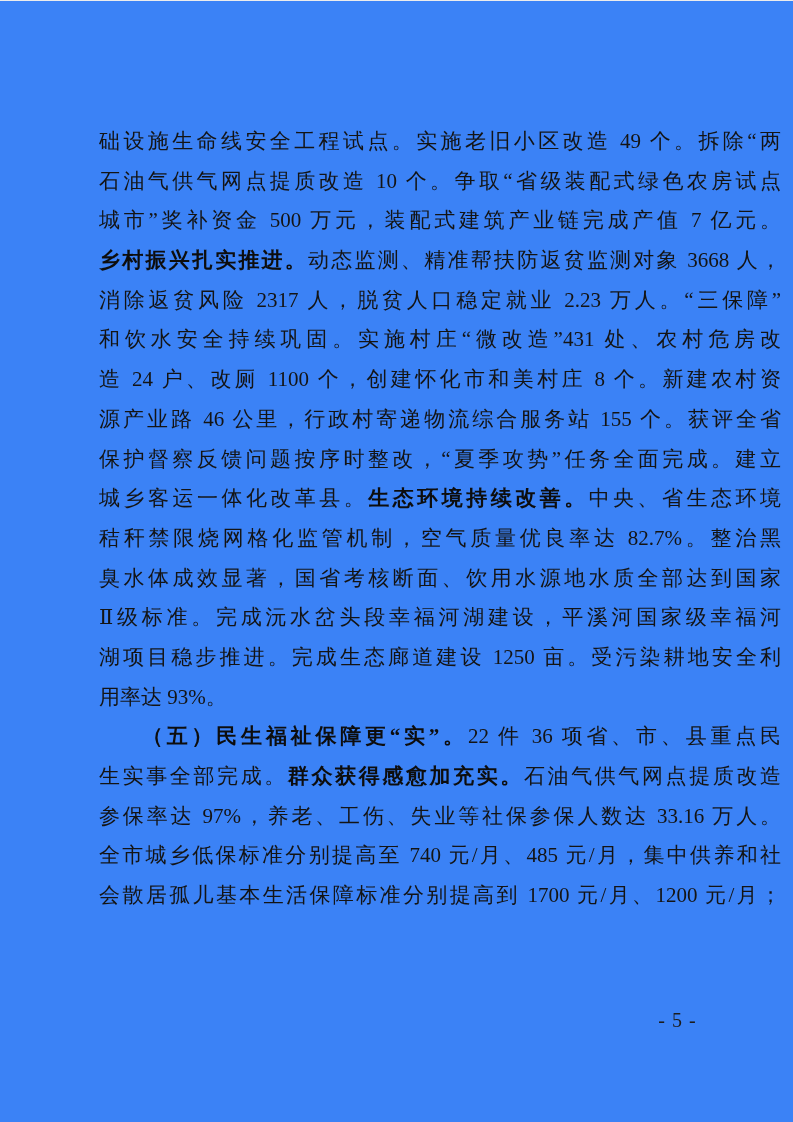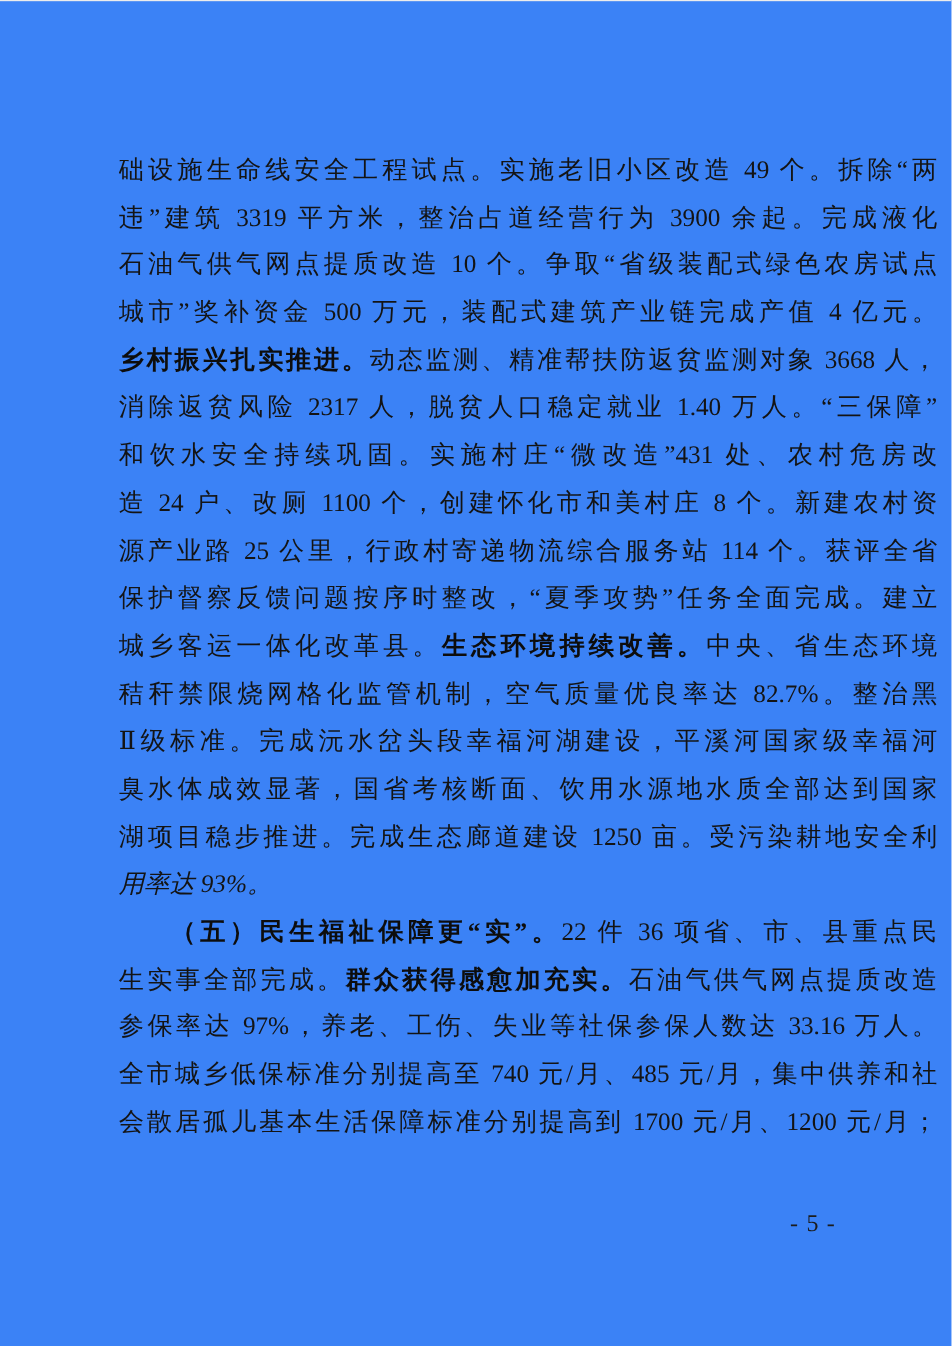--- a/index.html
+++ b/index.html
@@ -28,21 +28,20 @@
     height: 39.7px;
     line-height: 39.7px;
     text-align: justify;
     text-align-last: justify;
     overflow: hidden;
     white-space: nowrap;
   }
   .line.no-justify {
     text-align: right;
     text-align-last: left;
-    font-style: italic;
   }
   .line.indent {
     text-indent: 43px;
   }
   .seg-bold {
     font-weight: 700;
     color: #0d0d0d;
   }
   .seg-regular {
     font-weight: 400;
@@ -59,33 +58,32 @@
     color: #1c1c1c;
   }
 </style>
 </head>
 <body>
 
 <div class="page">
   <main class="content">
 
   <div class="line"><span class="seg-regular">础设施生命线安全工程试点。实施老旧小区改造 49 个。拆除“两</span></div>
-      <div class="line"><span class="seg-regular">违”建筑 3319 平方米，整治占道经营行为 3900 余起。完成液化</span></div>
       <div class="line"><span class="seg-regular">石油气供气网点提质改造 10 个。争取“省级装配式绿色农房试点</span></div>
-      <div class="line"><span class="seg-regular">城市”奖补资金 500 万元，装配式建筑产业链完成产值 4 亿元。</span></div>
+      <div class="line"><span class="seg-regular">城市”奖补资金 500 万元，装配式建筑产业链完成产值 7 亿元。</span></div>
       <div class="line"><span class="seg-bold">乡村振兴扎实推进。</span><span class="seg-regular">动态监测、精准帮扶防返贫监测对象 3668 人，</span></div>
-      <div class="line"><span class="seg-regular">消除返贫风险 2317 人，脱贫人口稳定就业 1.40 万人。“三保障”</span></div>
+      <div class="line"><span class="seg-regular">消除返贫风险 2317 人，脱贫人口稳定就业 2.23 万人。“三保障”</span></div>
       <div class="line"><span class="seg-regular">和饮水安全持续巩固。实施村庄“微改造”431 处、农村危房改</span></div>
       <div class="line"><span class="seg-regular">造 24 户、改厕 1100 个，创建怀化市和美村庄 8 个。新建农村资</span></div>
-      <div class="line"><span class="seg-regular">源产业路 25 公里，行政村寄递物流综合服务站 114 个。获评全省</span></div>
+      <div class="line"><span class="seg-regular">源产业路 46 公里，行政村寄递物流综合服务站 155 个。获评全省</span></div>
       <div class="line"><span class="seg-regular">保护督察反馈问题按序时整改，“夏季攻势”任务全面完成。建立</span></div>
       <div class="line"><span class="seg-regular">城乡客运一体化改革县。</span><span class="seg-bold">生态环境持续改善。</span><span class="seg-regular">中央、省生态环境</span></div>
       <div class="line"><span class="seg-regular">秸秆禁限烧网格化监管机制，空气质量优良率达 82.7%。整治黑</span></div>
+      <div class="line"><span class="seg-regular">臭水体成效显著，国省考核断面、饮用水源地水质全部达到国家</span></div>
       <div class="line"><span class="seg-regular">Ⅱ级标准。完成沅水岔头段幸福河湖建设，平溪河国家级幸福河</span></div>
-      <div class="line"><span class="seg-regular">臭水体成效显著，国省考核断面、饮用水源地水质全部达到国家</span></div>
       <div class="line"><span class="seg-regular">湖项目稳步推进。完成生态廊道建设 1250 亩。受污染耕地安全利</span></div>
       <div class="line no-justify"><span class="seg-regular">用率达 93%。</span></div>
       <div class="line indent"><span class="seg-bold">（五）民生福祉保障更“实”。</span><span class="seg-regular">22 件 36 项省、市、县重点民</span></div>
       <div class="line"><span class="seg-regular">生实事全部完成。</span><span class="seg-bold">群众获得感愈加充实。</span><span class="seg-regular">石油气供气网点提质改造</span></div>
       <div class="line"><span class="seg-regular">参保率达 97%，养老、工伤、失业等社保参保人数达 33.16 万人。</span></div>
       <div class="line"><span class="seg-regular">全市城乡低保标准分别提高至 740 元/月、485 元/月，集中供养和社</span></div>
       <div class="line"><span class="seg-regular">会散居孤儿基本生活保障标准分别提高到 1700 元/月、1200 元/月；</span></div>
     </main>
   <div class="page-number">- 5 -</div>
 </div>

